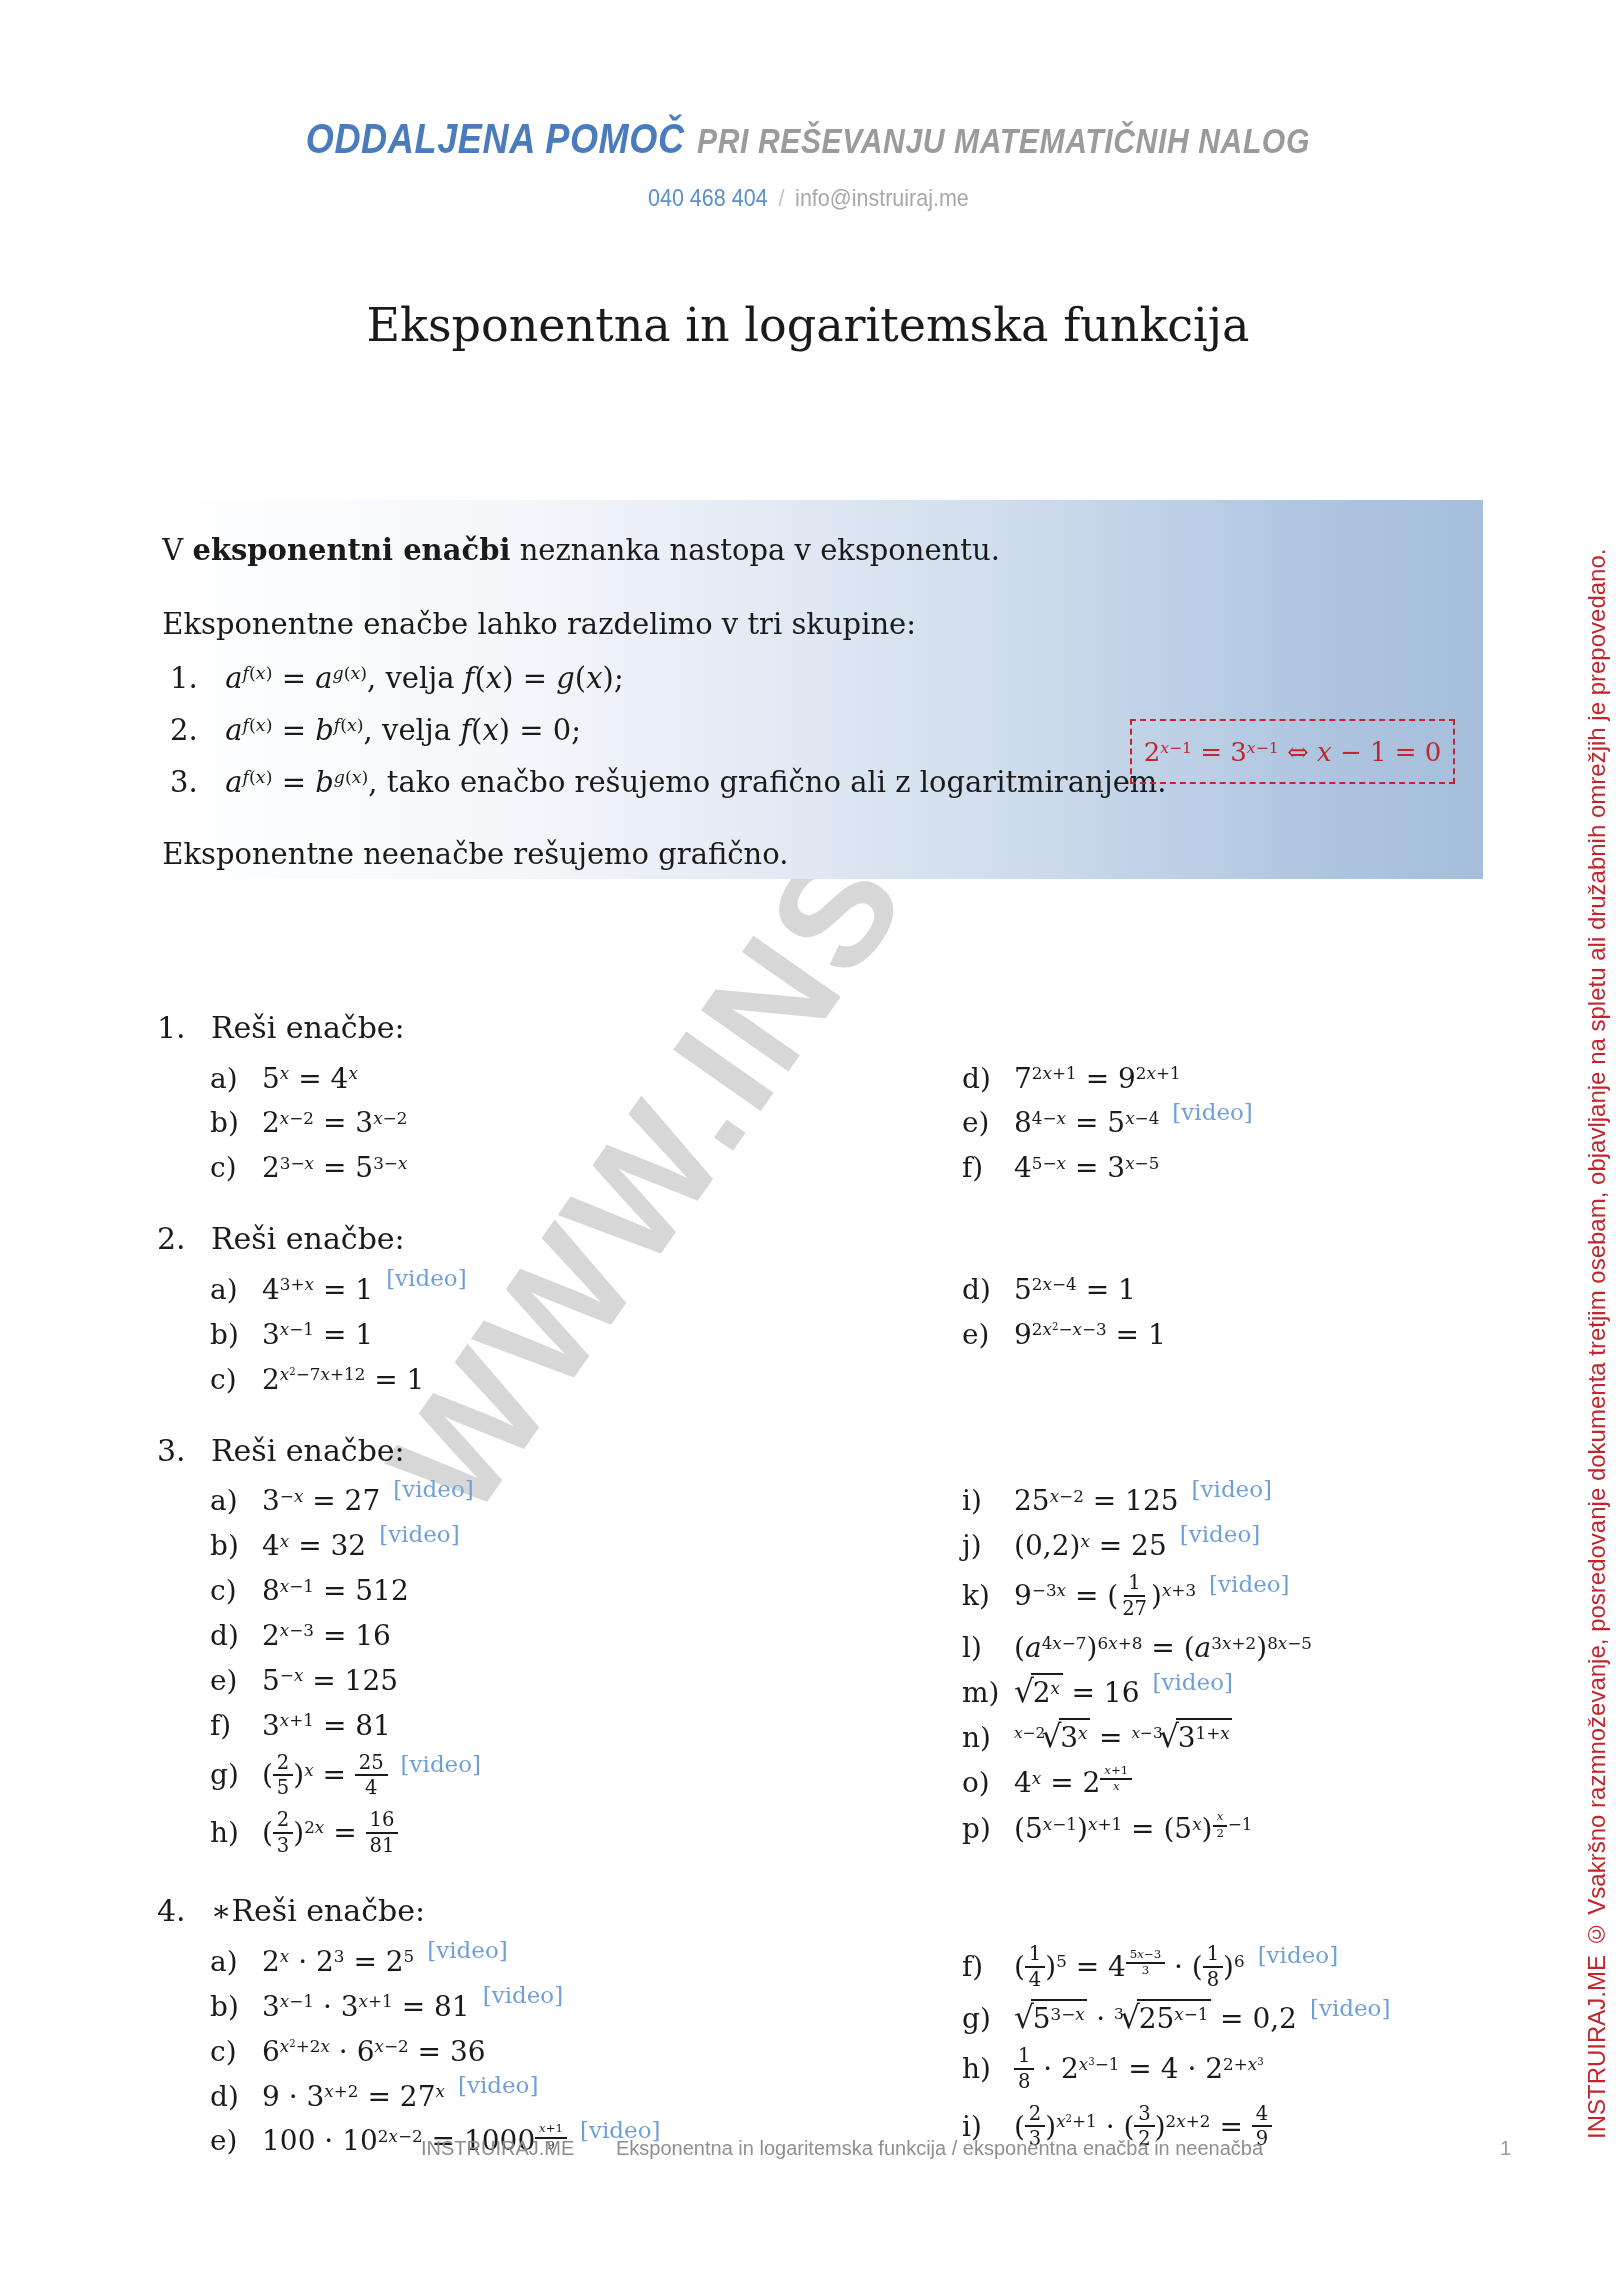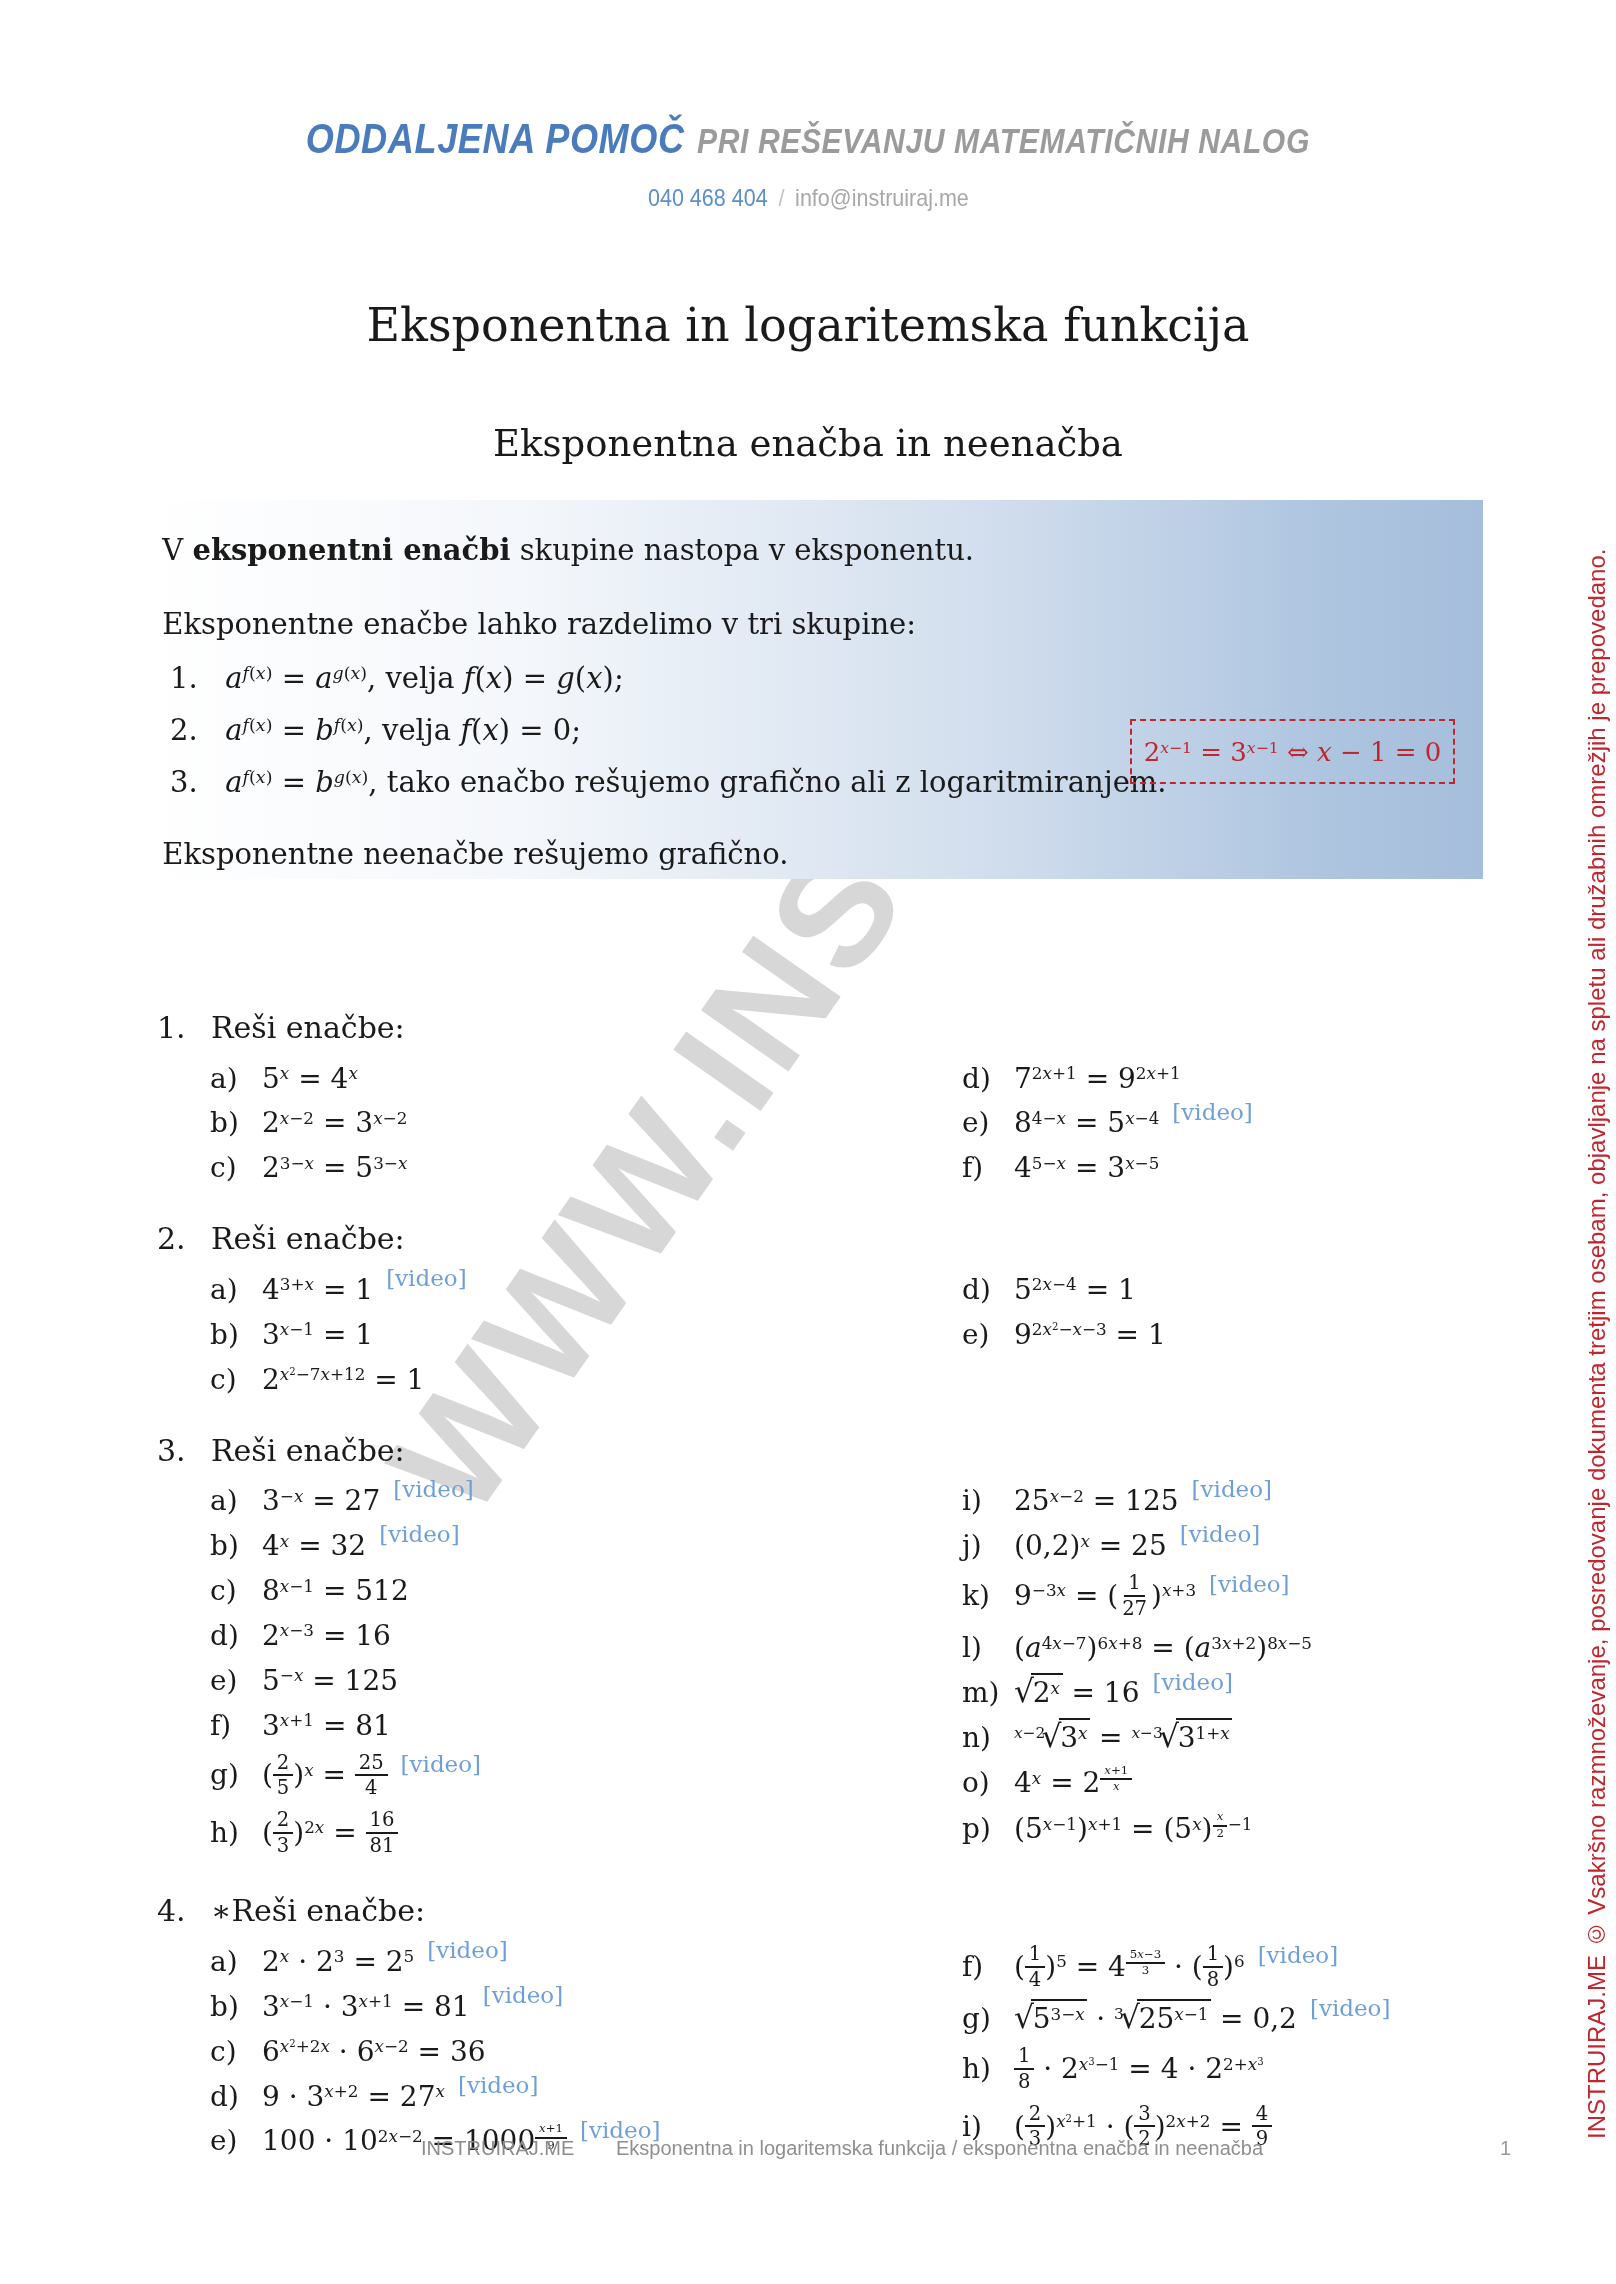--- a/index.html
+++ b/index.html
@@ -106,24 +106,23 @@
       <span class="brand">ODDALJENA POMOČ</span><span class="tagline">PRI REŠEVANJU MATEMATIČNIH NALOG</span>
     </span>
   </div>
   <div class="hdr-line2">
     <span class="hdr-inner2">
       <span class="phone">040 468 404</span><span class="hdr-sep">/</span><span class="email">info@instruiraj.me</span>
     </span>
   </div>
 
   <h1 class="doc-title">Eksponentna in logaritemska funkcija</h1>
-  <h2 class="doc-subtitle">Eksponentna enačba in neenačba</h2>
 
   <section class="intro-box">
-    <p class="intro-line1"><span>V </span><b>eksponentni enačbi</b><span> skupine nastopa v eksponentu.</span></p>
+    <p class="intro-line1"><span>V </span><b>eksponentni enačbi</b><span> neznanka nastopa v eksponentu.</span></p>
     <p class="intro-line2">Eksponentne enačbe lahko razdelimo v tri skupine:</p>
     <div>
         <div class="intro-item">
           <span class="inum">1.</span>
           <span class="isegs"><span class="m"><i>a</i><sup><i>f</i>(<i>x</i>)</sup> = <i>a</i><sup><i>g</i>(<i>x</i>)</sup></span>, velja <span class="m"><i>f</i>(<i>x</i>) = <i>g</i>(<i>x</i>)</span>;</span>
         </div>
         <div class="intro-item">
           <span class="inum">2.</span>
           <span class="isegs"><span class="m"><i>a</i><sup><i>f</i>(<i>x</i>)</sup> = <i>b</i><sup><i>f</i>(<i>x</i>)</sup></span>, velja <span class="m"><i>f</i>(<i>x</i>) = 0</span>;</span>
         </div>

